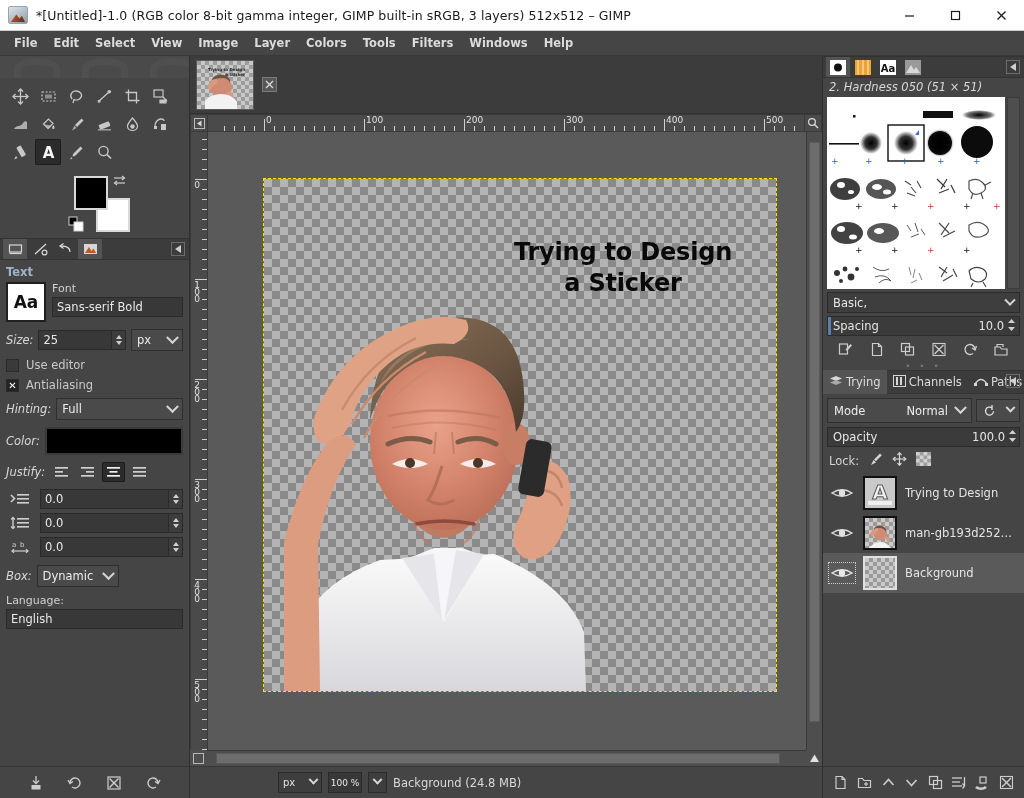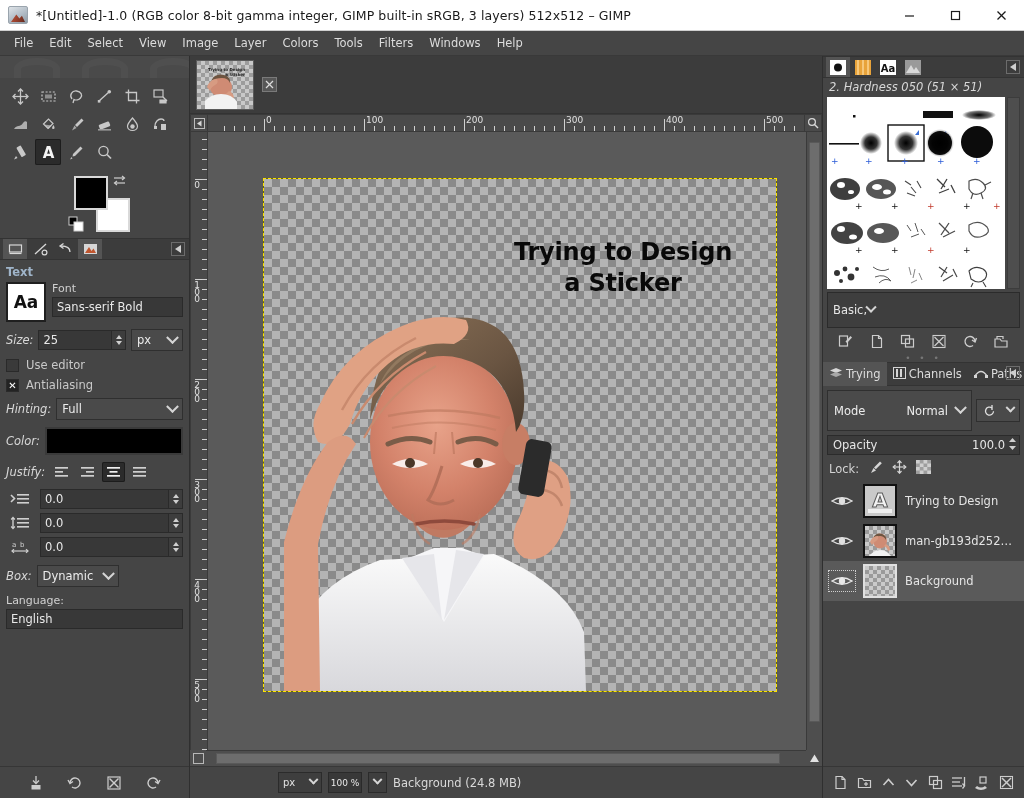--- a/index.html
+++ b/index.html
@@ -34,21 +34,21 @@
   .win-btn {
     width: 46px; height: 31px; display: flex; align-items: center;
     justify-content: center; color: #1a1a1a;
   }
   .win-btn svg { display:block; }
   
   .menubar {
     height: 25px; background: #454545; display: flex; align-items: center;
     padding-left: 6px; border-bottom: 1px solid #393939;
   }
-  .menu-item { padding: 3px 8px; font-size: 11.5px; color: #dcdcdc; }
+  .menu-item { padding: 3px 8px; font-size: 11.5px; color: #dcdcdc; font-weight: bold; }
   
   .body-area { display: flex; height: 742px; }
   .left-dock { width: 190px; background: #454545; display: flex; flex-direction: column;
                border-right: 1px solid #2f2f2f; }
   .center { flex: 1; background: #454545; display: flex; flex-direction: column; }
   .right-dock { width: 202px; background: #454545; display: flex; flex-direction: column;
                 border-left: 1px solid #2f2f2f; }
   
   .toolbox-head { height: 22px; background: #4a4a4a; position: relative; overflow: hidden; }
   .toolbox-head .wilber { position: absolute; top: 2px; left: 14px; display: flex; gap: 22px; opacity: .35; }
@@ -205,38 +205,38 @@
                display:flex; align-items:center; justify-content:center; }
   .status-text { font-size: 11.5px; color: #d9d9d9; }
   
   .brush-filter { height: 20px; background: #3b3b3b; border: 1px solid #2b2b2b; margin: 3px 4px;
                   display: flex; align-items: center; justify-content: space-between;
                   padding: 0 5px; color: #8e8e8e; font-style: italic; font-size: 11.5px; }
   .brush-name { font-style: italic; font-size: 11.5px; color: #d8d8d8; padding: 2px 18px 3px 6px; }
   .brush-grid-wrap { display: flex; padding: 0 4px; }
   .brush-grid { flex: 1; background: #fff; height: 192px; position: relative; overflow: hidden; }
   .brush-scroll { width: 13px; background: #4e4e4e; border: 1px solid #3c3c3c; margin-left: 2px; }
-  .tag-combo { height: 36px; background: #3e3e3e; border: 1px solid #2b2b2b; margin: 3px 4px 0 4px;
-               display: flex; align-items: center; 
+  .tag-combo { height: 21px; background: #3e3e3e; border: 1px solid #2b2b2b; margin: 3px 4px 0 4px;
+               display: flex; align-items: center; justify-content: space-between;
                padding: 0 5px; font-size: 11.5px; color: #e6e6e6; }
   .spacing-bar { height: 20px; background: #3b3b3b; border: 1px solid #2b2b2b; margin: 3px 4px 0 4px;
                  display: flex; align-items: center; justify-content: space-between;
                  padding: 0 3px 0 5px; font-size: 11.5px; color: #e4e4e4; position: relative; }
   .spacing-fill { position:absolute; left:0; top:0; bottom:0; width: 3px; background:#5c7fa8; }
   .brush-btns { height: 26px; display: flex; align-items: center;
                 justify-content: space-around; padding: 2px 8px; }
   .dock-sep { height: 8px; display: flex; align-items: center; justify-content: center;
               color: #777; letter-spacing: 3px; font-size: 9px; }
   .layer-tabs { height: 24px; background: #3c3c3c; display: flex; align-items: center;
                 position: relative; border-top: 1px solid #333; border-bottom: 1px solid #333; }
   .ltab { display: flex; align-items: center; gap: 3px; padding: 0 6px; height: 24px;
           font-size: 11.5px; color: #dcdcdc; }
   .ltab.sel { background: #545454; }
   .mode-row { display: flex; align-items: center; gap: 4px; padding: 4px 4px 0 4px; }
-  .mode-combo { flex: 1; height: 41px; background: #4a4a4a; border: 1px solid #2f2f2f;
+  .mode-combo { flex: 1; height: 25px; background: #4a4a4a; border: 1px solid #2f2f2f;
                 display: flex; align-items: center; padding: 0 6px; font-size: 11.5px; color: #ededed; }
   .mode-extra { width: 44px; height: 23px; background: #4a4a4a; border: 1px solid #2f2f2f;
                 display: flex; align-items: center; justify-content: space-around; }
   .opacity-row { margin: 4px 4px 0 4px; height: 20px; background: #3b3b3b; border: 1px solid #2b2b2b;
                  display: flex; align-items: center; justify-content: space-between;
                  padding: 0 2px 0 5px; font-size: 11.5px; color: #e6e6e6; position: relative; }
   .lock-row { display: flex; align-items: center; gap: 9px; padding: 5px 6px 4px 6px; font-size: 11.5px; }
   .layer-list { flex: 1; background: #454545; overflow: hidden; }
   .layer-item { height: 40px; display: flex; align-items: center; gap: 8px; padding: 0 6px; }
   .layer-item.sel { background: #5a5a5a; }
@@ -1086,20 +1086,33 @@
         </svg>
       </div>
       <div class="brush-scroll"></div>
     </div>
 
     <div class="tag-combo">
       <span>Basic,</span>
       <span class="chev" style="width:8px;height:8px"></span>
     </div>
 
+    <div class="spacing-bar">
+      <div class="spacing-fill"></div>
+      <span>Spacing</span>
+      <span style="display:flex;align-items:center;gap:3px">
+        <span>10.0</span>
+        <span>
+          <svg width="9" height="14" viewBox="0 0 9 14">
+              <polygon points="4.5,1 8,5 1,5" fill="#cfcfcf"></polygon>
+              <polygon points="4.5,13 8,9 1,9" fill="#cfcfcf"></polygon>
+            </svg>
+        </span>
+      </span>
+    </div>
 
     <div class="brush-btns">
       <div class="ibtn">
         <svg width="16" height="15" viewBox="0 0 16 15" fill="none" stroke="#cdcdcd" stroke-width="1.2">
             <rect x="1.5" y="2" width="8" height="10"></rect>
             <path d="M9 9 L14 3.5 L12.5 2 L7.5 7.5z" fill="#cdcdcd" stroke="none"></path>
           </svg>
       </div>
       <div class="ibtn">
         <svg width="16" height="15" viewBox="0 0 16 15" fill="none" stroke="#cdcdcd" stroke-width="1.2">

